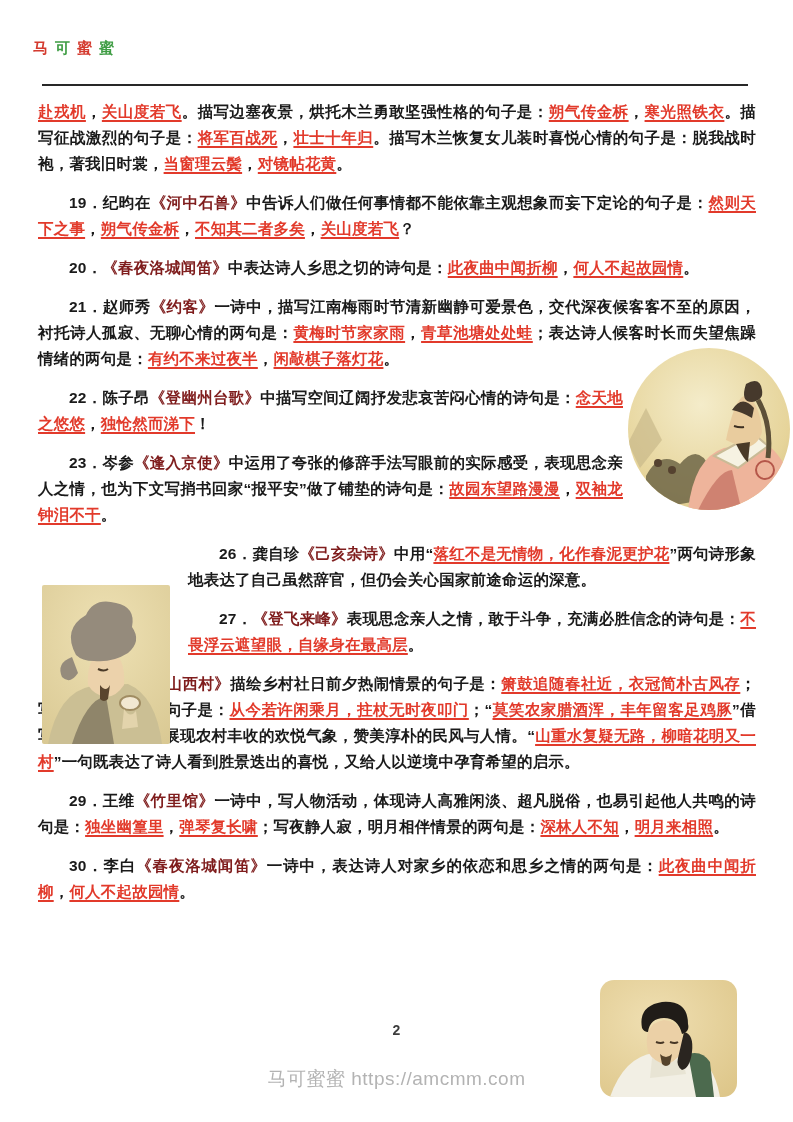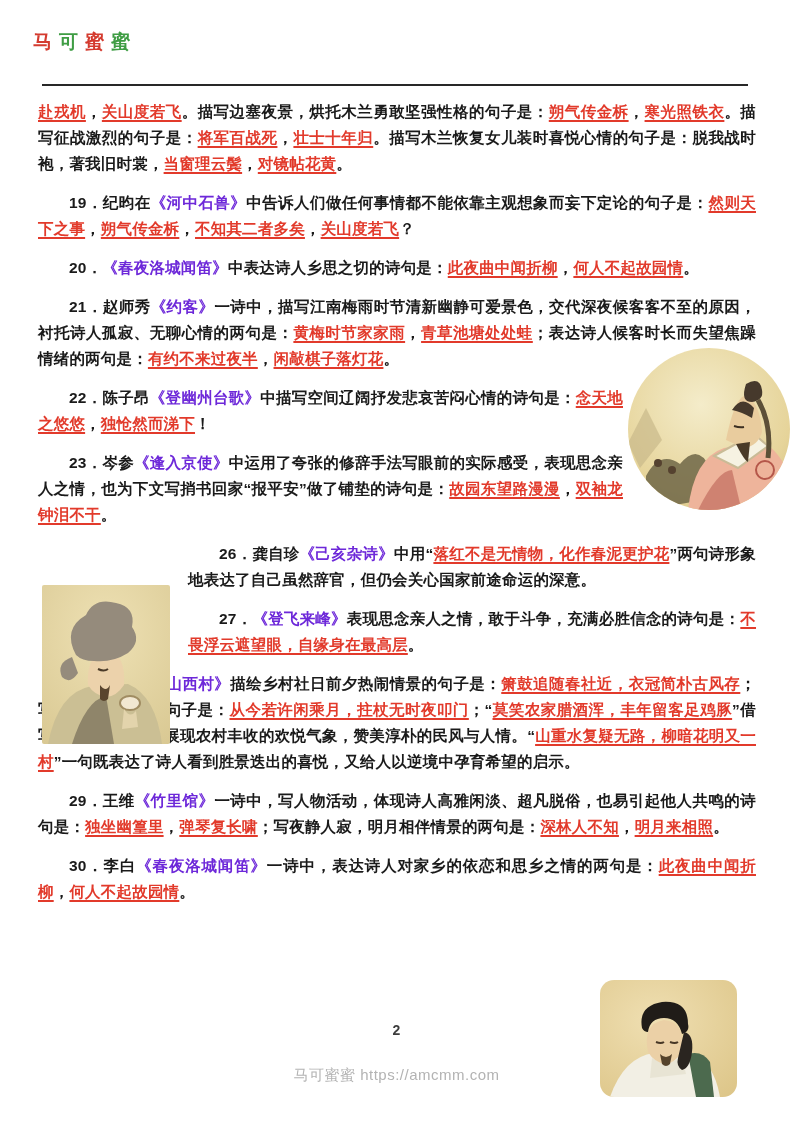--- a/index.html
+++ b/index.html
@@ -1,42 +1,42 @@
 <!DOCTYPE html>
 <html><head>
 <meta charset="utf-8">
 <style>
   * { margin:0; padding:0; box-sizing:border-box; }
   html,body { background:#ffffff; }
   .page {
     position:relative; width:793px; height:1122px; background:#ffffff;
     overflow:hidden; font-family:"Liberation Sans", sans-serif;
   }
-  .logo { position:absolute; left:33px; top:29px; font-size:19px; font-weight:bold; letter-spacing:7px; }
+  .logo { position:absolute; left:33px; top:39px; font-size:15px; font-weight:bold; letter-spacing:7px; }
   .divider { position:absolute; left:42px; top:84px; width:706px; height:2px; background:#282828; }
   .content { position:absolute; left:38px; top:99px; width:718px; }
   p.para {
     font-size:15.5px; line-height:26px; color:#1a1a1a; font-weight:600;
     text-align:justify; margin-bottom:13px; letter-spacing:0.2px;
   }
   .indent { text-indent:31px; }
   .indent-sm { text-indent:12px; }
   .narrow { width:585px; }
   .shift { margin-left:150px; }
   .gap { margin-bottom:19px; }
   .seg-k { color:#1a1a1a; }
   .seg-r { color:#e23a2b; font-weight:700; text-decoration:underline; text-decoration-thickness:1.5px; text-underline-offset:3px;margin-top:12px; }
-  .seg-t { color:#6d28d9; font-weight:700; }
+  .seg-t { color:#7f1d1d; font-weight:700; }
   .portrait { position:absolute; overflow:hidden; }
   .portrait svg { display:block; }
   #portrait-right { left:628px; top:348px; width:162px; height:162px; border-radius:50%; }
   #portrait-left { left:42px; top:585px; width:128px; height:159px; border-radius:2px; }
   #portrait-bottom { left:600px; top:980px; width:137px; height:117px; border-radius:14px; }
   .page-number { position:absolute; left:0; right:0; top:1022px; text-align:center; font-size:14px; font-weight:bold; color:#3c3c3c; }
-  .watermark { position:absolute; left:0; right:0; top:1066px; text-align:center; font-size:15px; color:#b3b3b3; letter-spacing:0.5px; }
+  .watermark { position:absolute; left:0; right:0; top:1066px; text-align:center; font-size:19px; color:#b3b3b3; letter-spacing:0.5px; }
 </style>
 </head>
 <body>
 
 <div class="page">
 
   <div class="logo" id="logo"><span style="color: rgb(212, 59, 47);">马</span><span style="color: rgb(63, 157, 68);">可</span><span style="color: rgb(212, 59, 47);">蜜</span><span style="color: rgb(63, 157, 68);">蜜</span></div>
 
   <div class="divider"></div>
 

